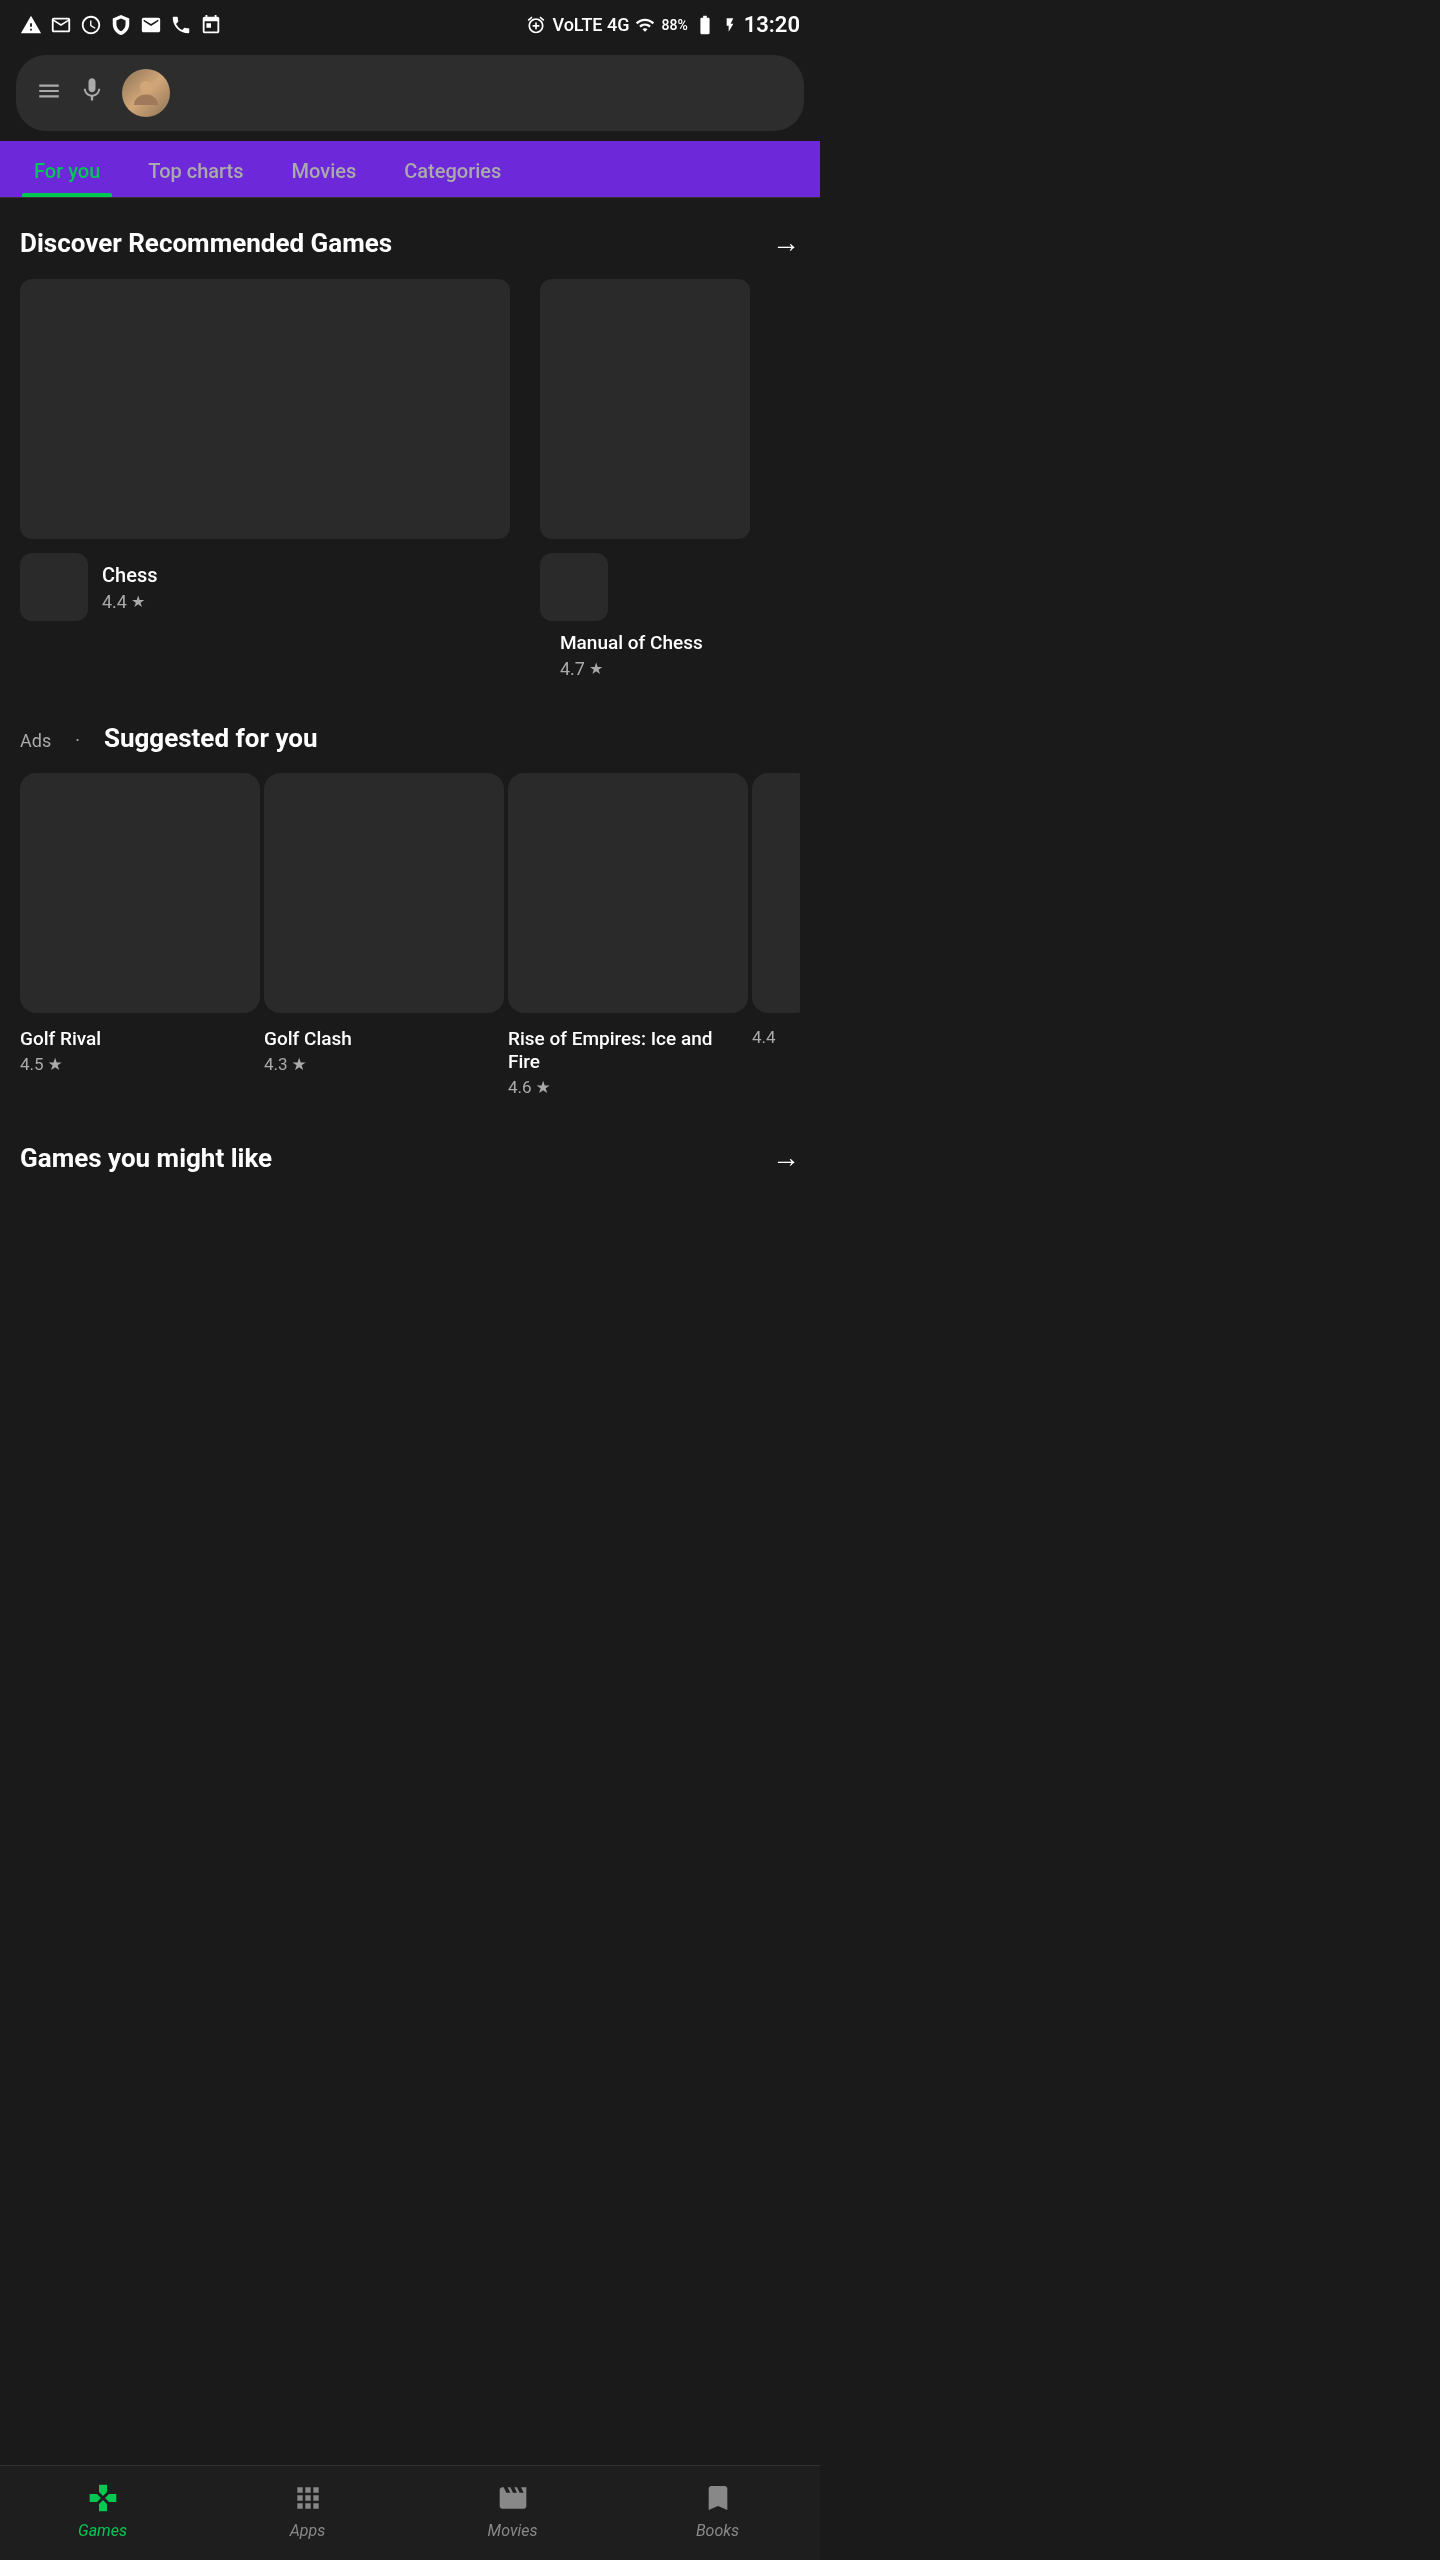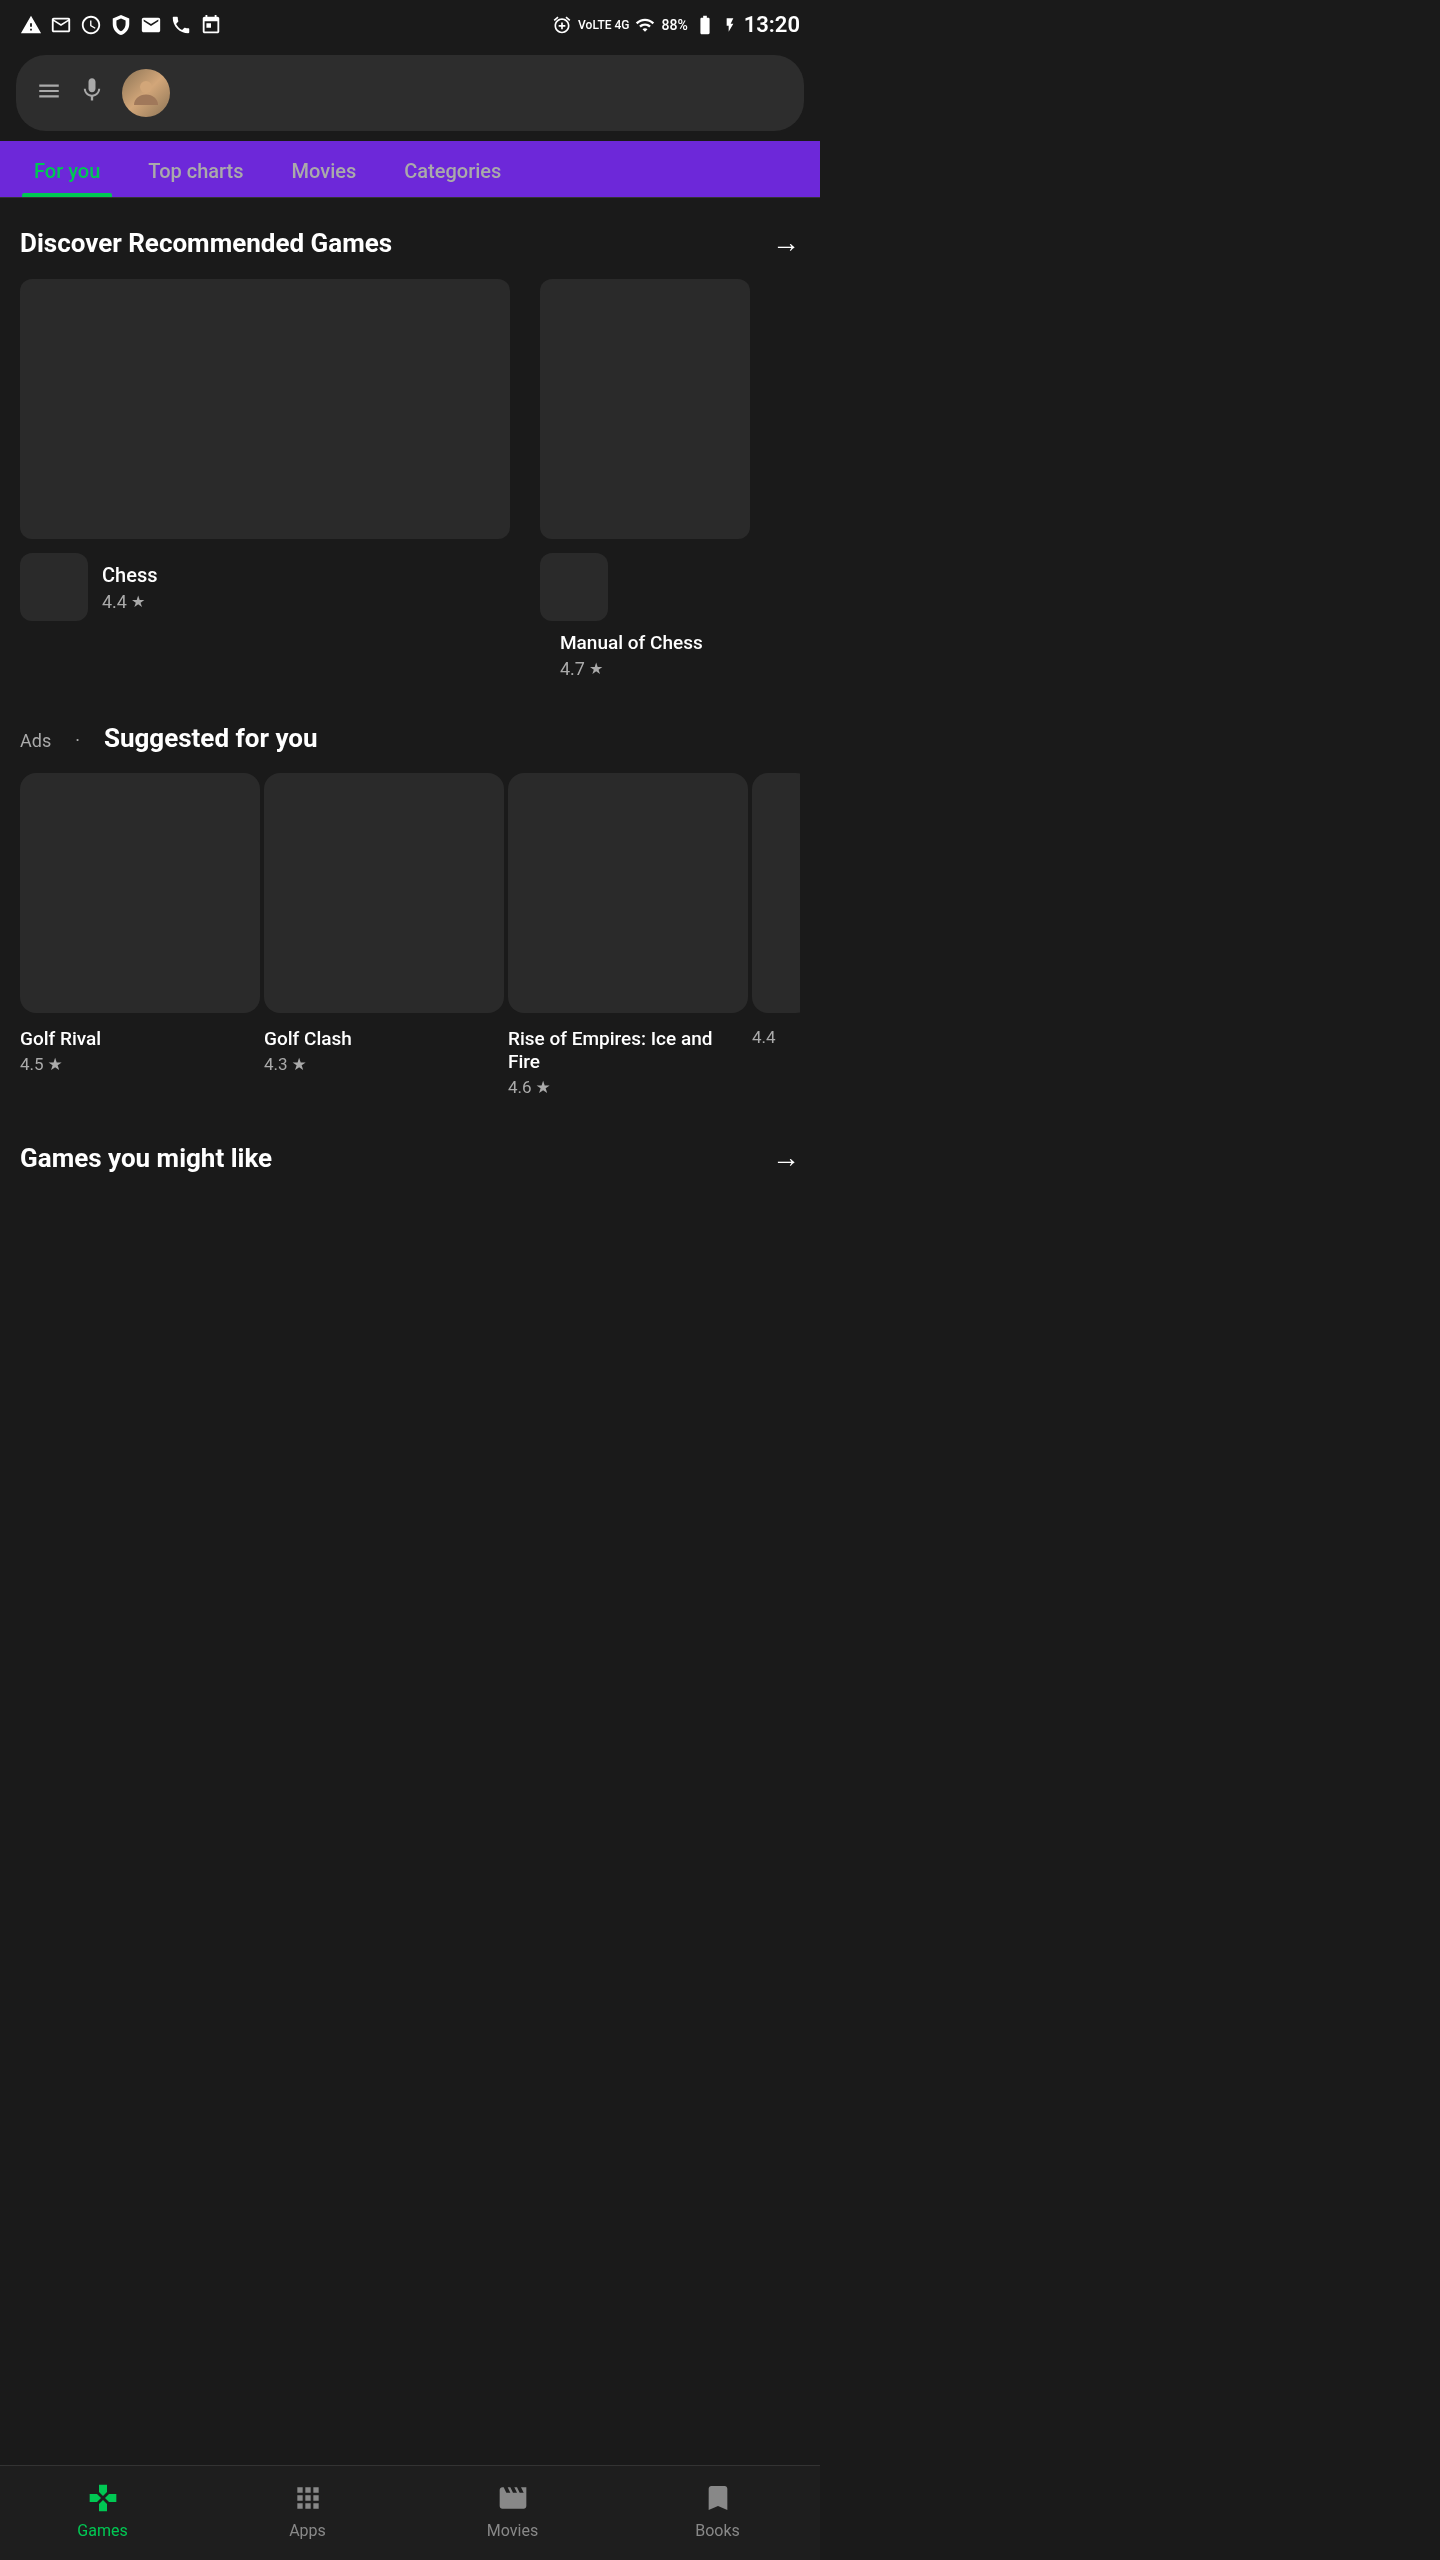--- a/index.html
+++ b/index.html
@@ -282,20 +282,21 @@
       display: flex;
       justify-content: space-around;
       padding: 16px 0 20px 0;
     }
     .bottom-nav-item {
       display: flex;
       flex-direction: column;
       align-items: center;
       flex: 1;
       cursor: pointer;
+      font-style: italic;
     }
     .bottom-nav-icon {
       font-size: 28px;
       color: #888;
     }
     .bottom-nav-icon.active {
       color: #00c853;
     }
     .bottom-nav-label {
       font-size: 16px;
@@ -342,21 +343,21 @@
 
     <svg width="22" height="22" viewBox="0 0 24 24" fill="white">
       <path d="M19 3h-1V1h-2v2H8V1H6v2H5c-1.11 0-2 .9-2 2v14c0 1.1.89 2 2 2h14c1.1 0 2-.9 2-2V5c0-1.1-.9-2-2-2zm0 16H5V8h14v11zM7 10h5v5H7z"></path>
     </svg>
   </div>
   <div class="status-right">
 
     <svg width="20" height="20" viewBox="0 0 24 24" fill="white">
       <path d="M22 5.72l-4.6-3.86-1.29 1.53 4.6 3.86L22 5.72zM7.88 3.39L6.6 1.86 2 5.71l1.29 1.53 4.59-3.85zM12 4c-4.97 0-9 4.03-9 9s4.02 9 9 9c4.97 0 9-4.03 9-9s-4.03-9-9-9zm0 16c-3.87 0-7-3.13-7-7s3.13-7 7-7 7 3.13 7 7-3.13 7-7 7zm1-11h-2v3H8v2h3v3h2v-3h3v-2h-3V9z"></path>
     </svg>
-    <span style="font-size:12px;">VoLTE 4G</span>
+    <span style="font-size:18px;">VoLTE 4G</span>
 
     <svg width="20" height="20" viewBox="0 0 24 24" fill="white">
       <path d="M1 9l2 2c4.97-4.97 13.03-4.97 18 0l2-2C16.93 2.93 7.08 2.93 1 9zm8 8l3 3 3-3c-1.65-1.66-4.34-1.66-6 0zm-4-4l2 2c2.76-2.76 7.24-2.76 10 0l2-2C15.14 9.14 8.87 9.14 5 13z"></path>
     </svg>
     <span style="font-size:14px;">88%</span>
 
     <svg width="22" height="22" viewBox="0 0 24 24" fill="white">
       <path d="M15.67 4H14V2h-4v2H8.33C7.6 4 7 4.6 7 5.33v15.33C7 21.4 7.6 22 8.33 22h7.33c.74 0 1.34-.6 1.34-1.33V5.33C17 4.6 16.4 4 15.67 4z"></path>
     </svg>
 

